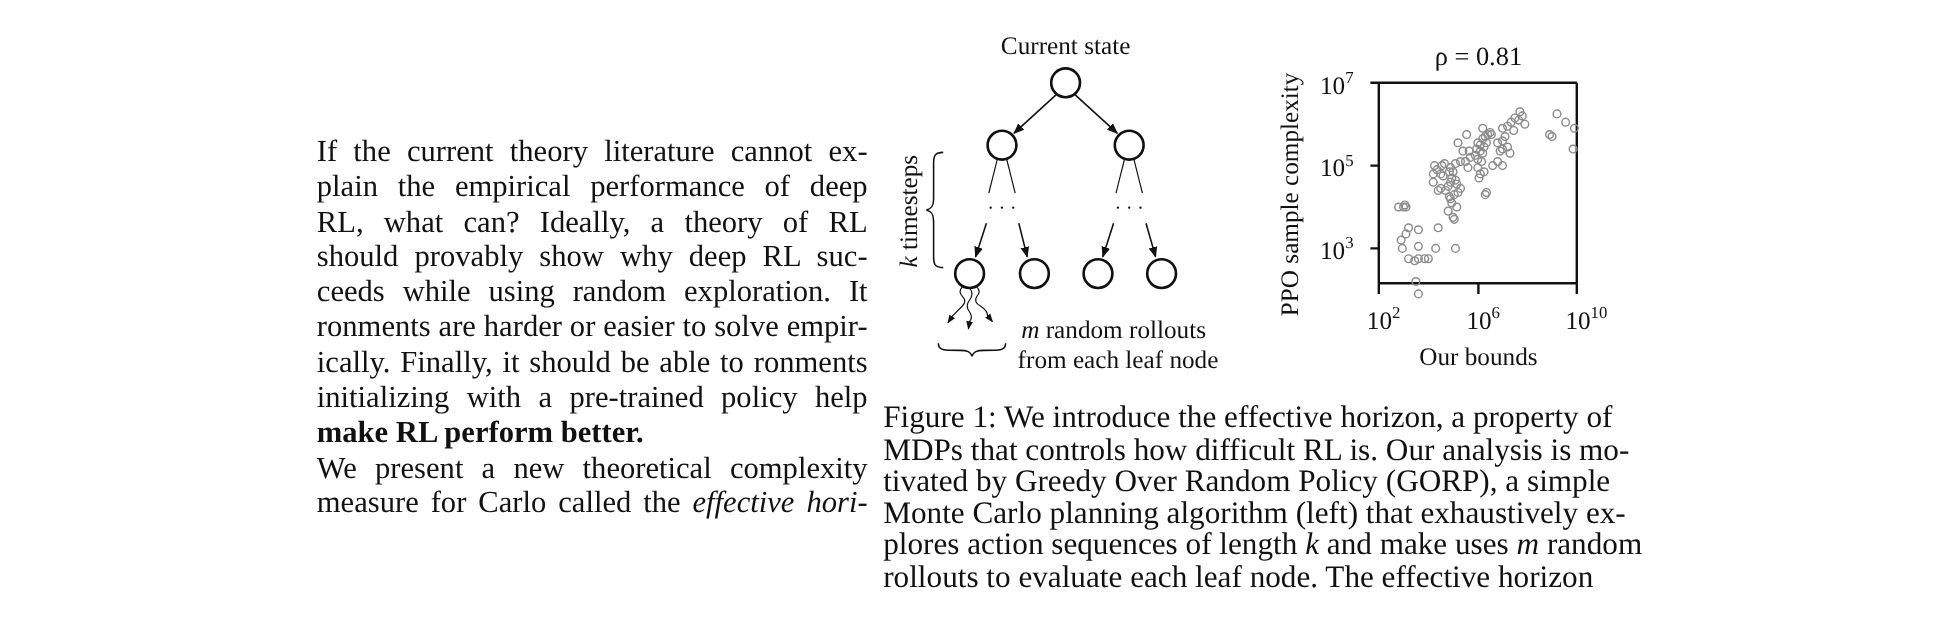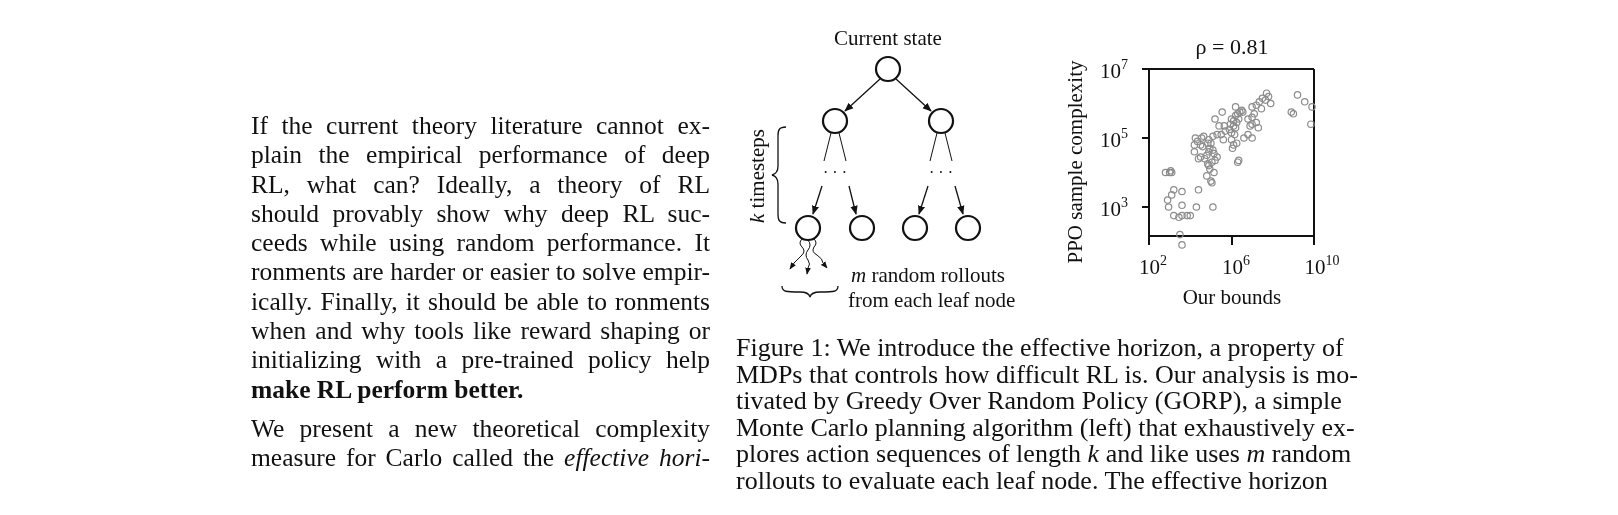--- a/index.html
+++ b/index.html
@@ -1,43 +1,42 @@
 <!DOCTYPE html>
 <html><head>
   <meta charset="utf-8">
   <style>
     html, body { margin: 0; padding: 0; background: #ffffff; }
     body { width: 1618px; height: 515px; position: relative; overflow: hidden;
            font-family: "Liberation Serif", "DejaVu Serif", serif; color: #111; }
-    .col-left { position: absolute; left: 251px; top: 111px; width: 459px;
+    .col-left { position: absolute; left: 264px; top: 111px; width: 459px;
                 font-size: 25.5px; line-height: 29.3px; text-align: justify; }
     .col-left p { margin: 0; }
-    .col-left p + p { margin-top: 10px; }
+    .col-left p + p { margin-top: 0; }
     .line { display: block; white-space: nowrap; text-align: justify; text-align-last: justify; }
     .line.last { text-align-last: left; font-weight: bold; }
     .fig { position: absolute; left: 736px; top: 20px; width: 620px; height: 300px; }
     svg text { font-family: "Liberation Serif", "DejaVu Serif", serif; fill: #111; }
     .caption { position: absolute; left: 736px; top: 335px; width: 582px;
                font-size: 26px; line-height: 26.5px; }
     .caption .line { display: block; }
     .it { font-style: italic; }
   </style>
 </head>
 <body>
 
 <div class="col-left">
   <p>
     <span class="line">If the current theory literature cannot ex-</span>
     <span class="line">plain the empirical performance of deep</span>
     <span class="line">RL, what can?  Ideally, a theory of RL</span>
     <span class="line">should provably show why deep RL suc-</span>
-    <span class="line">ceeds while using random performance.  It</span>
+    <span class="line">ceeds while using random exploration.  It</span>
     <span class="line">ronments are harder or easier to solve empir-</span>
     <span class="line">ically. Finally, it should be able to ronments</span>
-    <span class="line">when and why tools like reward shaping or</span>
     <span class="line">initializing with a pre-trained policy help</span>
     <span class="line last">make RL perform better.</span>
   </p>
   <p>
     <span class="line">We present a new theoretical complexity</span>
     <span class="line"><span>measure for Carlo called the </span><span class="it">effective hori-</span></span>
   </p>
 </div>
 
 <svg class="fig" width="620" height="300" viewBox="736 20 620 300">
@@ -211,15 +210,15 @@
         <circle cx="1312.0" cy="106.9" r="3.2" fill="none" stroke="#8c8c8c" stroke-width="1.2"></circle>
       </g>
   </g>
 </svg>
 
 <div class="caption">
   <span class="line">Figure 1:  We introduce the effective horizon, a property of</span>
   <span class="line">MDPs that controls how difficult RL is. Our analysis is mo-</span>
   <span class="line">tivated by Greedy Over Random Policy (GORP), a simple</span>
   <span class="line">Monte Carlo planning algorithm (left) that exhaustively ex-</span>
-  <span class="line"><span>plores action sequences of length </span><span class="it">k</span><span> and like uses </span><span class="it">m</span><span> random</span></span>
+  <span class="line"><span>plores action sequences of length </span><span class="it">k</span><span> and make uses </span><span class="it">m</span><span> random</span></span>
   <span class="line">rollouts to evaluate each leaf node.  The effective horizon</span>
 </div>
 
 </body></html>

